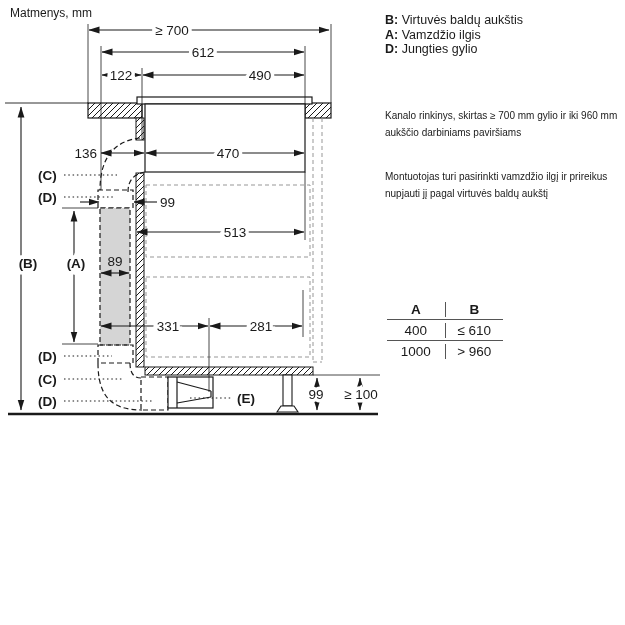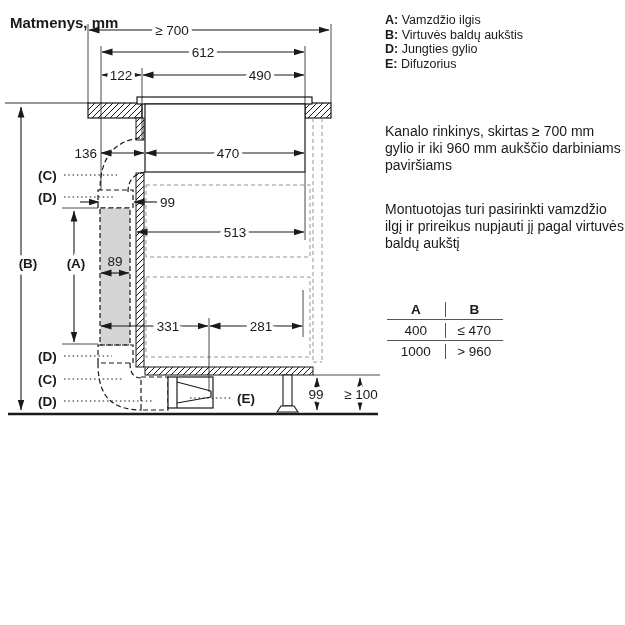--- a/index.html
+++ b/index.html
@@ -2,29 +2,29 @@
 <html><head>
 <meta charset="utf-8">
 <style>
   html,body{margin:0;padding:0;}
   body{
     width:625px;height:625px;background:#ffffff;position:relative;
     font-family:"Liberation Sans","DejaVu Sans",sans-serif;color:#1a1a1a;
     overflow:hidden;
   }
   .abs{position:absolute;}
-  #title{left:10px;top:14px;font-size:15px;font-weight:bold;}
+  #title{left:10px;top:6px;font-size:12px;}
   #diagram-svg{left:0;top:0;}
   svg text{font-family:"Liberation Sans","DejaVu Sans",sans-serif;fill:#1a1a1a;}
   .dim{font-size:13.5px;}
   .halo{paint-order:stroke fill;stroke:#ffffff;stroke-width:7px;}
   .lbl{font-size:13.5px;font-weight:bold;}
   #legend{left:385px;top:13px;width:236px;font-size:12.5px;line-height:14.6px;}
   .legend-row b{font-weight:bold;}
-  #notes{left:385px;top:107px;width:240px;font-size:14px;line-height:17px;margin-top:16px;}
+  #notes{left:385px;top:107px;width:240px;font-size:10px;line-height:17px;}
   .note{margin:0 0 27px 0;}
   #spec-table{left:387px;top:299px;width:116px;font-size:13.5px;}
   .trow{display:flex;height:20px;align-items:center;}
   .trow.bordered{border-bottom:1px solid #555;}
   .tcell{width:50%;text-align:center;}
   .tcell.first{border-right:1px solid #555;}
   .thead{font-weight:bold;}
 </style>
 </head>
 <body>
@@ -157,37 +157,36 @@
     <text class="lbl" x="38" y="180">(C)</text>
     <text class="lbl" x="38" y="202">(D)</text>
     <text class="lbl" x="38" y="361">(D)</text>
     <text class="lbl" x="38" y="384">(C)</text>
     <text class="lbl" x="38" y="406">(D)</text>
     <text class="lbl" x="237" y="403">(E)</text>
   </g>
 </svg>
 
 <div id="legend" class="abs">
+  <div class="legend-row"><b>B:</b> <span>Virtuvės baldų aukštis</span></div>
   <div class="legend-row"><b>A:</b> <span>Vamzdžio ilgis</span></div>
-  <div class="legend-row"><b>B:</b> <span>Virtuvės baldų aukštis</span></div>
   <div class="legend-row"><b>D:</b> <span>Jungties gylio</span></div>
-  <div class="legend-row"><b>E:</b> <span>Difuzorius</span></div>
 </div>
 
 <div id="notes" class="abs">
   <p class="note">Kanalo rinkinys, skirtas ≥ 700 mm gylio ir iki 960 mm aukščio darbiniams paviršiams</p>
   <p class="note">Montuotojas turi pasirinkti vamzdžio ilgį ir prireikus nupjauti jį pagal virtuvės baldų aukštį</p>
 </div>
 
 <div id="spec-table" class="abs">
   <div class="trow bordered thead">
     <div class="tcell first">A</div>
     <div class="tcell">B</div>
   </div>
   <div class="trow bordered">
     <div class="tcell first">400</div>
-    <div class="tcell">≤ 470</div>
+    <div class="tcell">≤ 610</div>
   </div>
   <div class="trow">
     <div class="tcell first">1000</div>
     <div class="tcell">&gt; 960</div>
   </div>
 </div>
 
 </body></html>

